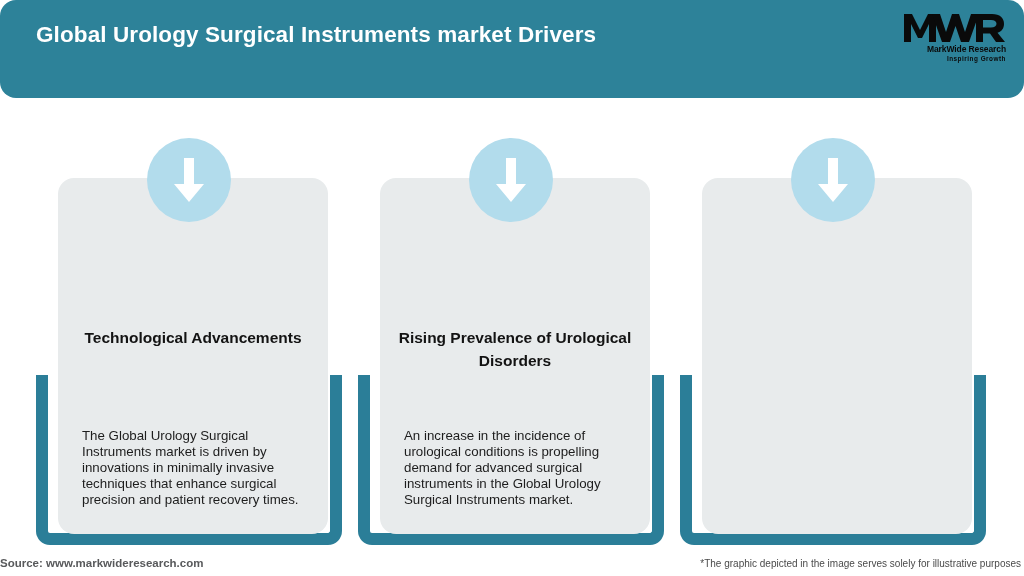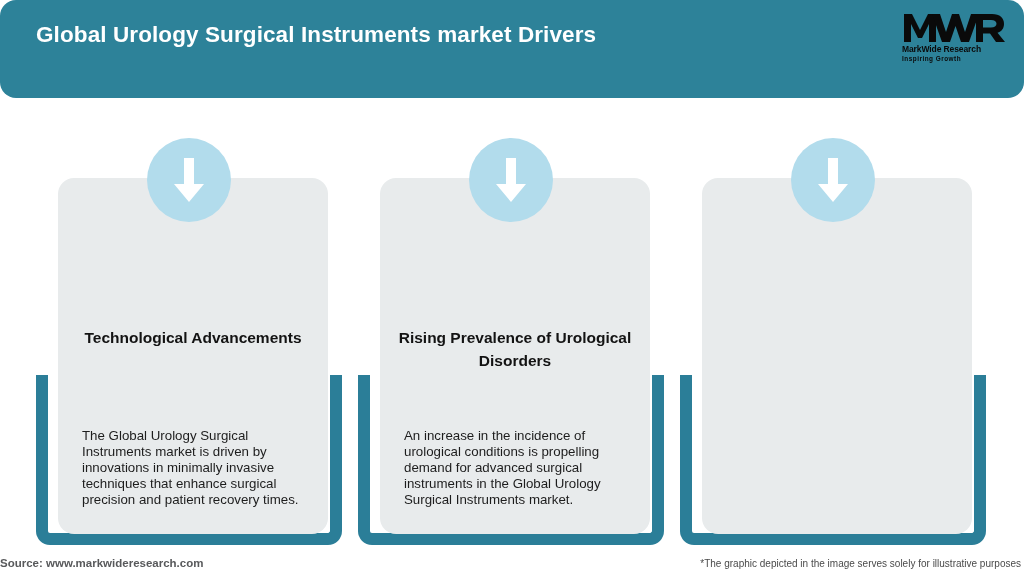--- a/index.html
+++ b/index.html
@@ -37,21 +37,21 @@
     white-space: nowrap;
   }
 
   
   .logo {
     position: absolute;
     right: 18px;
     top: 10px;
     width: 104px;
     height: 56px;
-    text-align: left;
+    text-align: right;
   }
   .logo-mark {
     display: block;
     width: 100%;
     height: 34px;
   }
   .logo-name {
     display: block;
     font-size: 8.5px;
     font-weight: bold;

